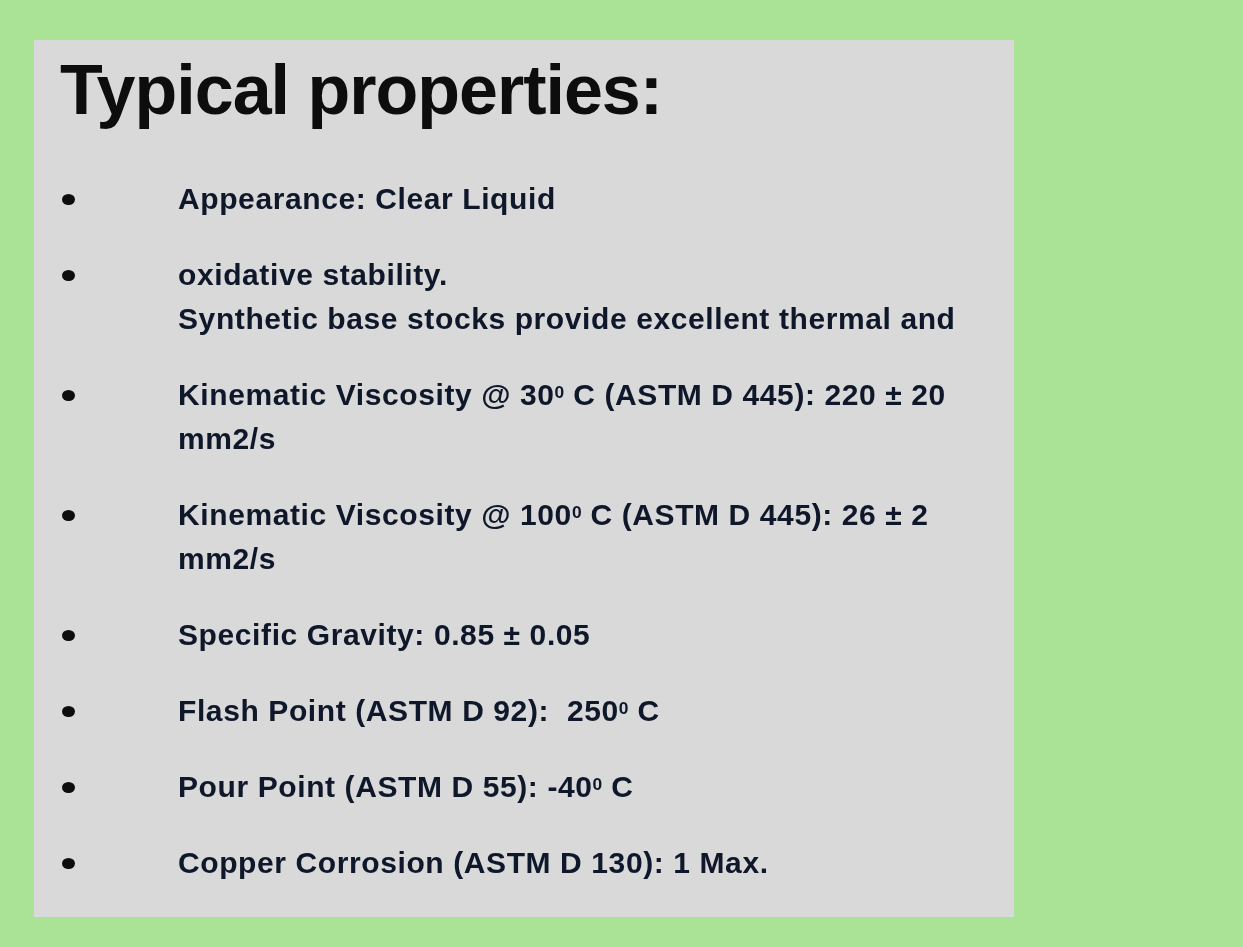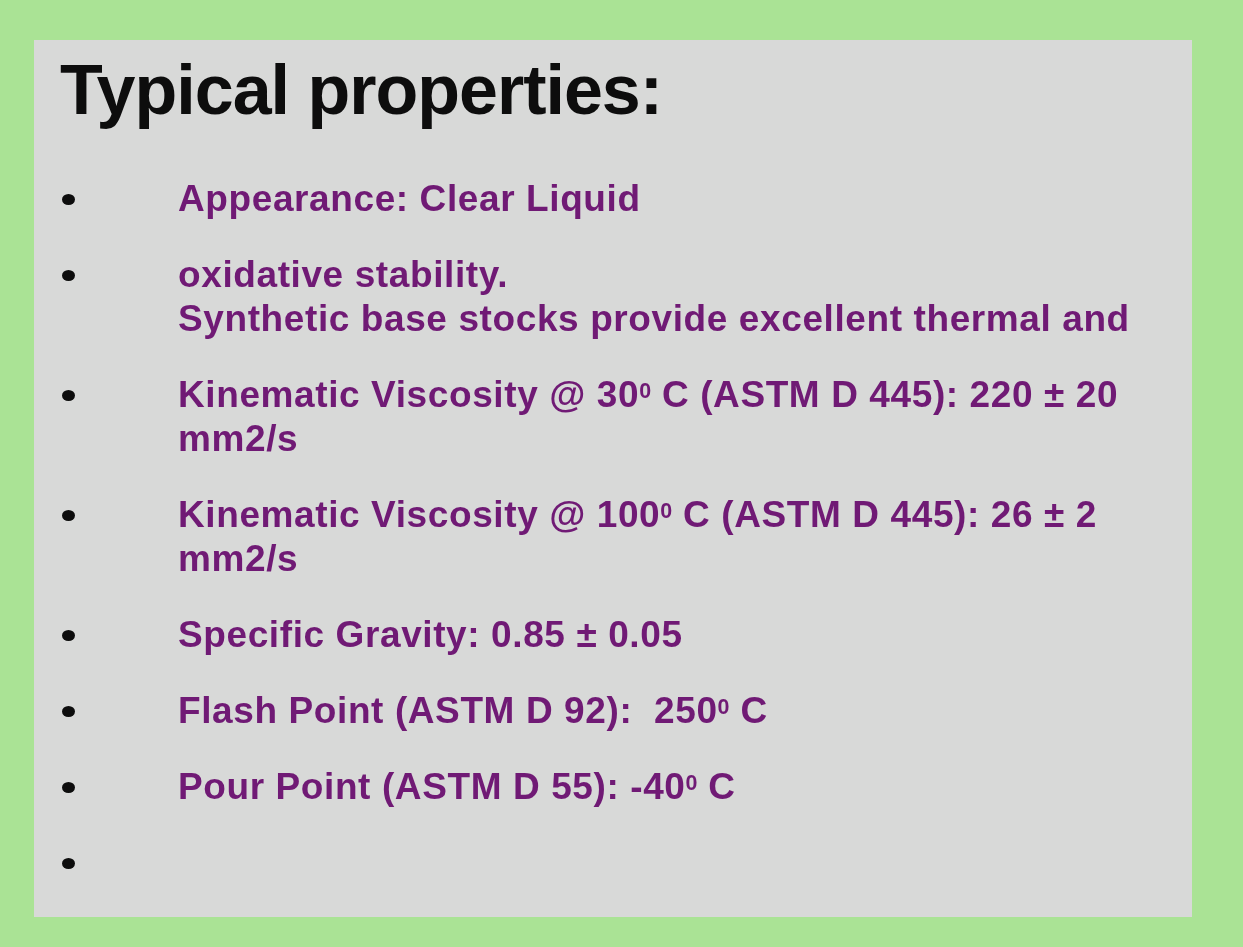--- a/index.html
+++ b/index.html
@@ -8,21 +8,21 @@
     height: 947px;
     position: relative;
     background: #aae395;
     font-family: "Liberation Sans", sans-serif;
     overflow: hidden;
   }
   .panel {
     position: absolute;
     left: 34px;
     top: 40px;
-    width: 1158px;
+    width: 980px;
     height: 877px;
     background: #d8d9d8;
     box-sizing: border-box;
     padding: 12px 40px 0 26px;
   }
   .title {
     margin: 0 0 48px 0;
     font-size: 70px;
     line-height: 77px;
     font-weight: bold;
@@ -31,24 +31,24 @@
   }
   ul.props {
     list-style: none;
     margin: 0;
     padding: 0;
   }
   li.item {
     position: relative;
     padding-left: 118px;
     margin-bottom: 32px;
-    font-size: 37px;
+    font-size: 30px;
     line-height: 44px;
     font-weight: bold;
-    color: #701a75;
+    color: #0f172a;
     letter-spacing: 0.6px;
   }
   .dot {
     position: absolute;
     left: 2px;
     top: 17px;
     width: 13px;
     height: 11px;
     background: #0d0d0d;
     border-radius: 50%;
@@ -107,17 +107,18 @@
         <span class="line"><span>Flash Point (ASTM D 92):  250</span><sup class="sup">0</sup><span> C</span></span>
       </li>
 
       <li class="item">
         <span class="dot"></span>
         <span class="line"><span>Pour Point (ASTM D 55): -40</span><sup class="sup">0</sup><span> C</span></span>
       </li>
 
       <li class="item">
         <span class="dot"></span>
+        <span class="line">Copper Corrosion (ASTM D 130): 1 Max.</span>
       </li>
 
     </ul>
   </div>
 </div>
 
 </body></html>

